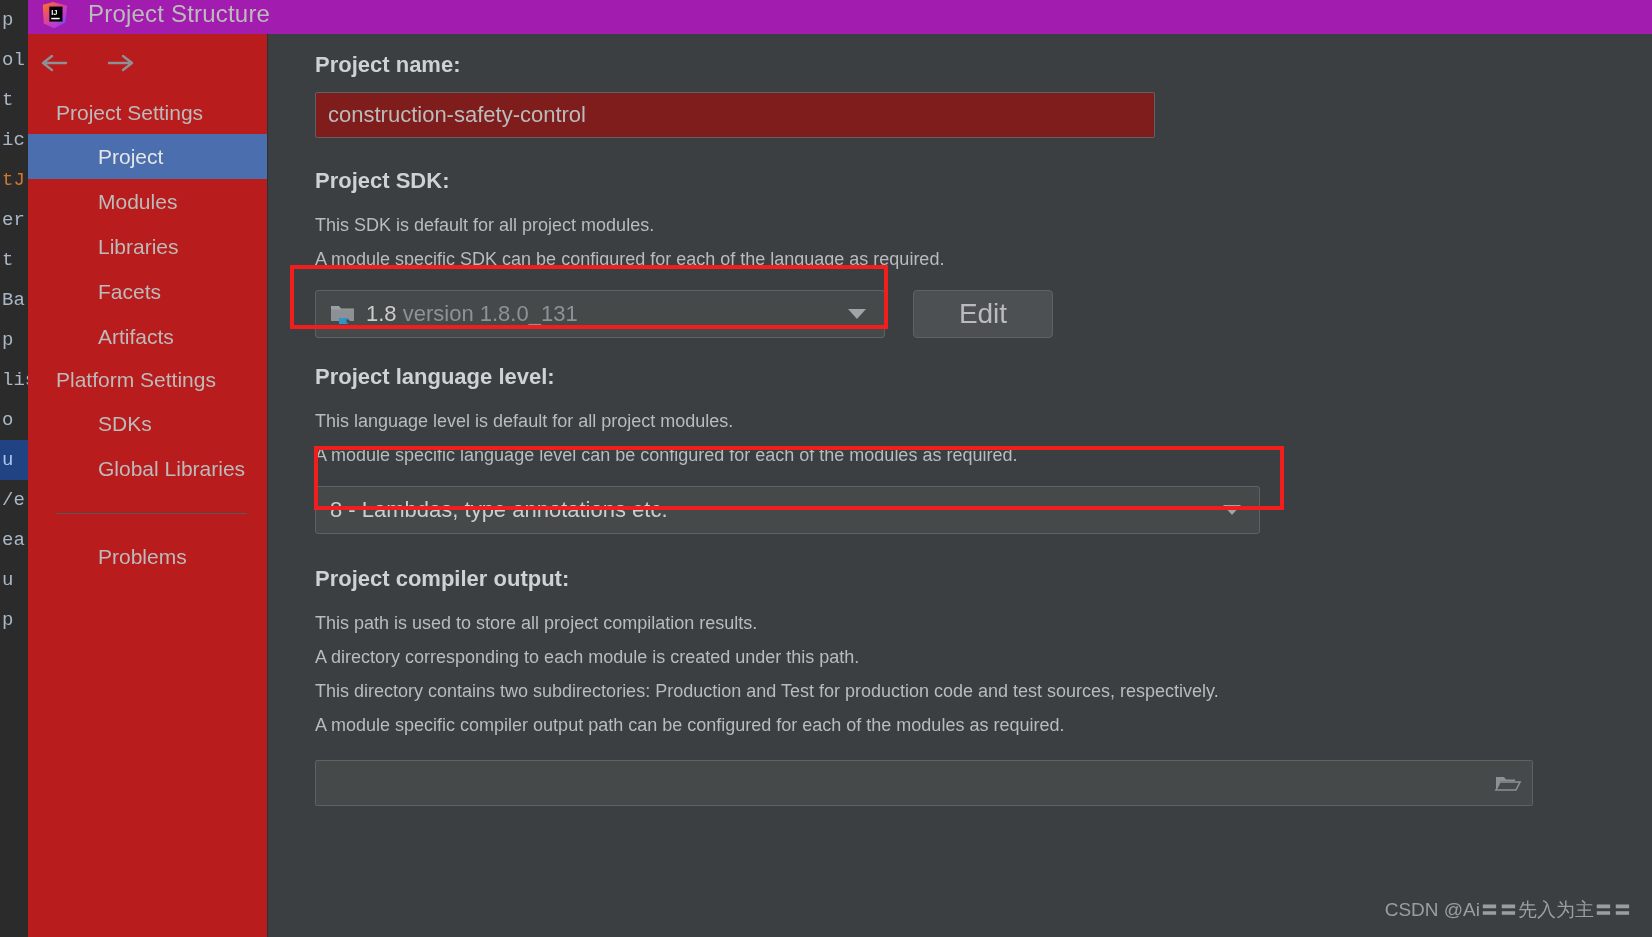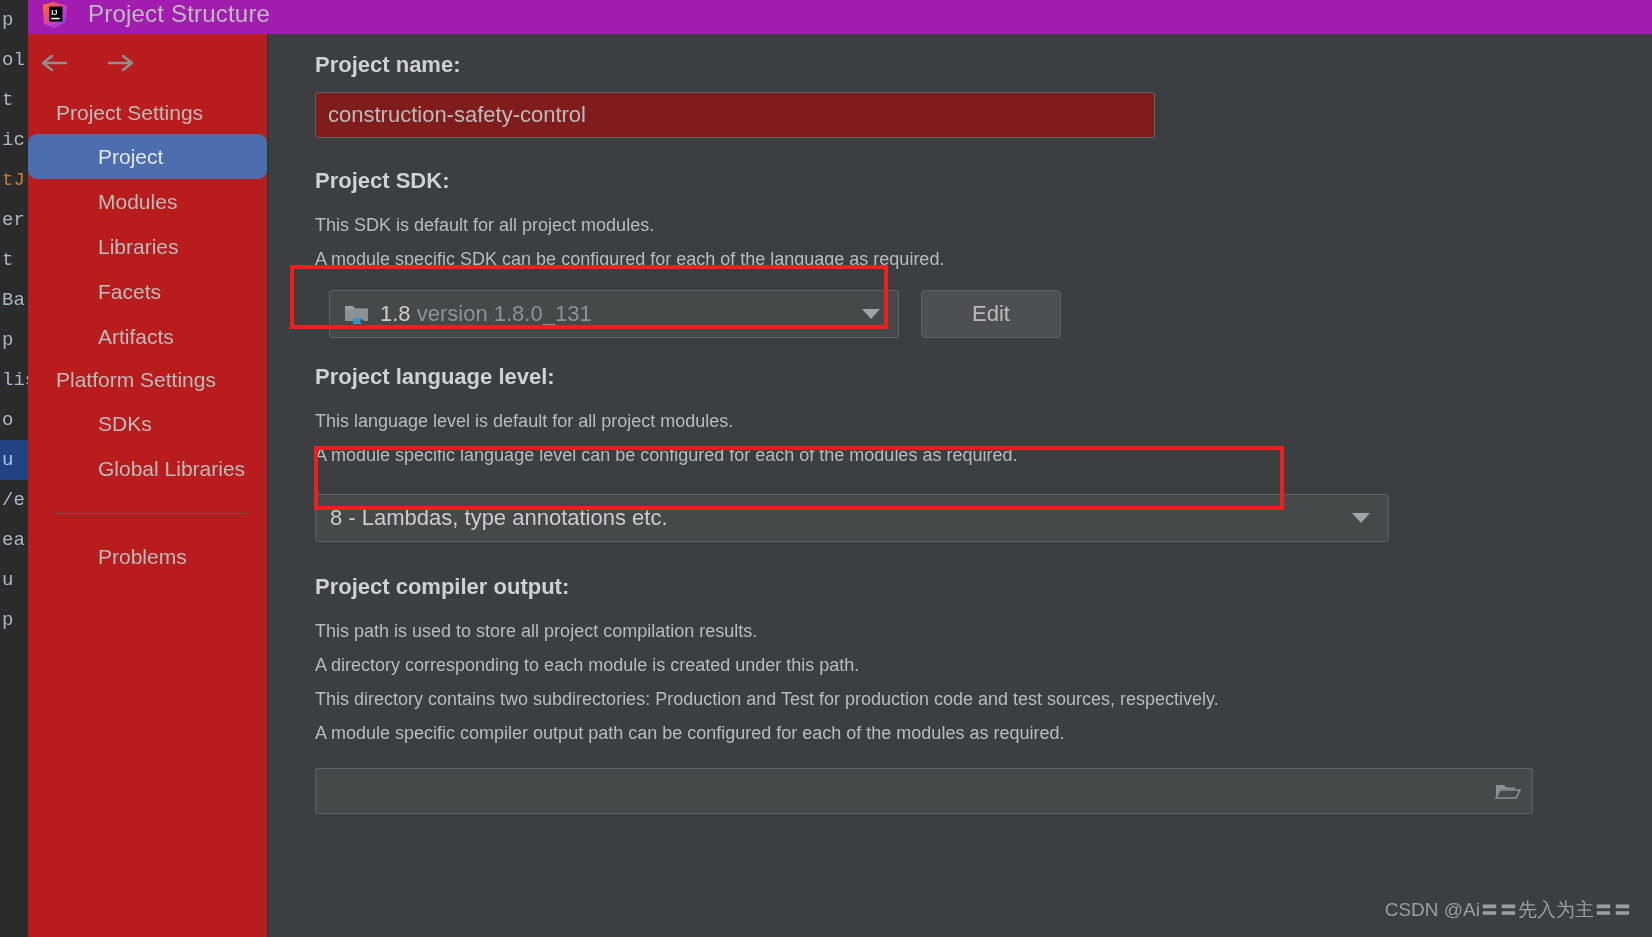--- a/index.html
+++ b/index.html
@@ -103,21 +103,20 @@
     color: #bbbbbb;
     padding: 9px 0 9px 28px;
   }
   .nav-item {
     font-size: 21px;
     color: #bbbbbb;
     padding: 9px 0 9px 70px;
     height: 27px;
     line-height: 27px;
     box-sizing: content-box;
-    border-radius: 9px;
   }
   .nav-item.selected {
     background: #4b6eaf;
     color: #e4e6e8;
   }
   .nav-divider {
     height: 1px;
     background: #56595b;
     margin: 22px 20px 20px 28px;
   }
@@ -184,21 +183,21 @@
   .row { display: flex; align-items: center; }
 
   .btn {
     box-sizing: border-box;
     height: 48px;
     min-width: 140px;
     background: #4c5052;
     border: 1px solid #5e6264;
     border-radius: 4px;
     color: #bbbbbb;
-    font-size: 22px;
+    font-size: 28px;
     display: flex;
     align-items: center;
     justify-content: center;
   }
 
   
   .annot {
     position: absolute;
     border: 4px solid #f21d1d;
     box-sizing: border-box;
@@ -319,41 +318,41 @@
 
     <div id="content">
 
       <div class="field-label">Project name:</div>
       <div class="textfield" id="project-name-field">construction-safety-control</div>
 
       <div class="field-label">Project SDK:</div>
       <div class="desc-line">This SDK is default for all project modules.</div>
       <div class="desc-line">A module specific SDK can be configured for each of the language as required.</div>
 
-      <div class="row" style="margin-top:14px; gap:22px;margin-left:14px;">
+      <div class="row" style="margin-top:14px; gap:28px;">
         <div class="combo" style="width:570px;">
           <span class="sdk-folder-icon">
             <svg width="26" height="24" viewBox="0 0 26 24">
               <path d="M1 4 h8 l2 2.6 h13 V19 H1 Z" fill="#9aa0a3"></path>
               <path d="M1 7.5 h23 V19 H1 Z" fill="#8b9194"></path>
               <path d="M9 16 h7 a3 3 0 0 1 0 6 h-7 Z" fill="#3592c4"></path>
               <path d="M16.5 17.5 h1.6 a1.6 1.6 0 0 1 0 3.2 h-1.6 Z" fill="#45494a"></path>
             </svg>
           </span>
           <span class="combo-text"><span>1.8</span> <span class="dim">version 1.8.0_131</span></span>
           <span class="arrow"></span>
         </div>
         <div class="btn">Edit</div>
       </div>
 
       <div class="field-label" style="margin-top:26px;">Project language level:</div>
       <div class="desc-line">This language level is default for all project modules.</div>
       <div class="desc-line">A module specific language level can be configured for each of the modules as required.</div>
 
-      <div class="combo" style="width:1074px; margin-top:22px;">
+      <div class="combo" style="width:945px; margin-top:14px;">
         <span class="combo-text">8 - Lambdas, type annotations etc.</span>
         <span class="arrow"></span>
       </div>
 
       <div class="field-label" style="margin-top:32px;">Project compiler output:</div>
       <div class="desc-line">This path is used to store all project compilation results.</div>
       <div class="desc-line">A directory corresponding to each module is created under this path.</div>
       <div class="desc-line">This directory contains two subdirectories: Production and Test for production code and test sources, respectively.</div>
       <div class="desc-line">A module specific compiler output path can be configured for each of the modules as required.</div>
 

